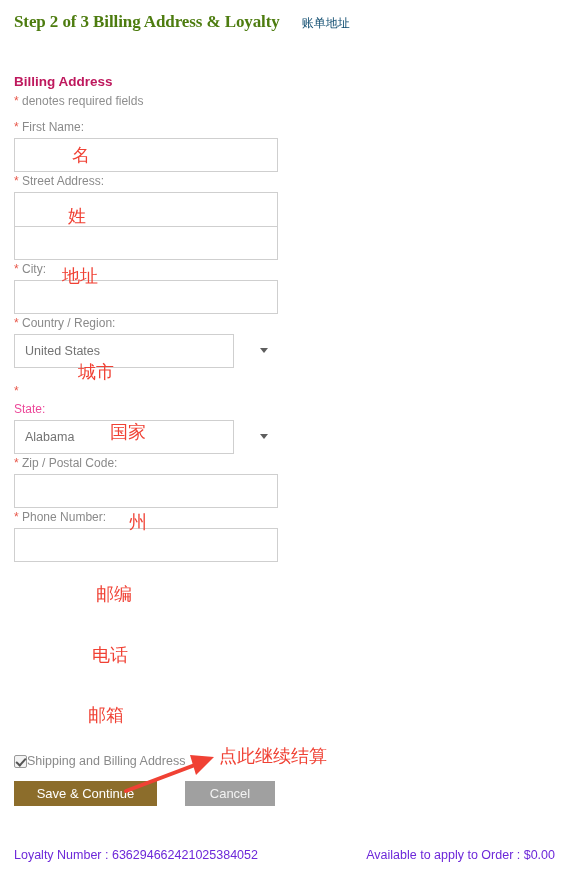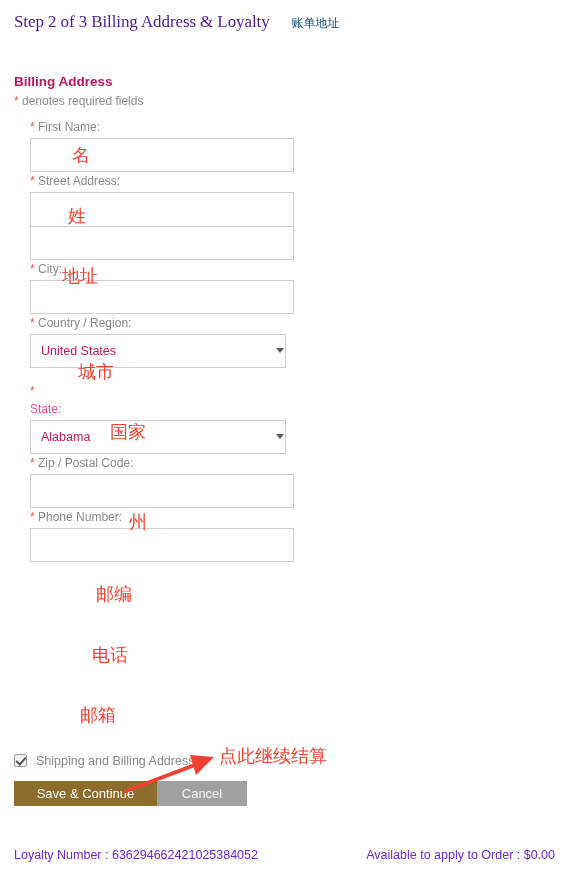--- a/index.html
+++ b/index.html
@@ -28,22 +28,22 @@
     left: 14px;
     top: 12px;
     display: flex;
     align-items: baseline;
     gap: 22px;
     white-space: nowrap;
   }
   .step-title {
     font-family: "Liberation Serif", serif;
     font-size: 17px;
-    font-weight: normal;
-    color: #4c1d95;
+    font-weight: bold;
+    color: #4d7c0f;
     letter-spacing: -0.1px;
   }
   .anno-title {
     font-size: 12px;
     color: #0c4a6e;
     font-family: "DejaVu Sans", sans-serif;
     text-align: right;
   }
 
   
@@ -64,21 +64,21 @@
   }
   .required-note .star { color: #e8574a; }
 
   
   .form {
     position: absolute;
     left: 14px;
     top: 118px;
     width: 264px;
   }
-  .field { margin: 0 0 0 16px; }
+  .field { margin: 0 0 0 0; }
 
   .flabel {
     font-size: 12px;
     color: #8a8a8a;
     line-height: 15px;
     padding: 2px 0 3px 0;
     display: block;
   }
   .flabel .star { color: #e8574a; }
   .star-only {
@@ -113,26 +113,26 @@
   .tbox.stacked-top { border-bottom: 0; }
 
   .selwrap {
     position: relative;
     width: 264px;
     height: 34px;
   }
   .selbox {
     box-sizing: border-box;
     display: block;
-    width: 256px;
+    width: 220px;
     height: 34px;
     border: 1px solid #cfcfcf;
     background: #ffffff;
     font-size: 12.5px;
-    color: #be185d;
+    color: #737373;
     padding: 0 24px 0 10px;
     line-height: 32px;
     white-space: nowrap;
     overflow: hidden;
   }
   .caret {
     position: absolute;
     right: 10px;
     top: 14px;
     width: 0; height: 0;
@@ -142,22 +142,21 @@
     pointer-events: none;
   }
   .gap-md { height: 14px; }
 
   
   .checkrow {
     position: absolute;
     left: 14px;
     top: 754px;
     display: flex;
-    align-items: flex-start;
-    gap: 9px;
+    align-items: flex-end;
   }
   .cbox {
     width: 13px; height: 13px;
     box-sizing: border-box;
     border: 1px solid #9a9a9a;
     background: #f3f3f3;
     position: relative;
     border-radius: 2px;
   }
   .cbox::after {
@@ -170,21 +169,21 @@
     transform: rotate(42deg);
   }
   .checklabel { font-size: 12.5px; color: #8a8a8a; }
 
   
   .btnrow {
     position: absolute;
     left: 14px;
     top: 781px;
     display: flex;
-    gap: 0;
+    gap: 28px;
   }
   .btn {
     border: 0;
     font-family: "Liberation Sans", sans-serif;
     font-size: 13px;
     color: #ffffff;
     height: 25px;
     line-height: 25px;
     text-align: center;
     cursor: pointer;
@@ -310,21 +309,21 @@
 
   <div class="anno-layer">
     <span class="anno anno-field" style="left:72px; top:143px;">名</span>
     <span class="anno anno-field" style="left:68px; top:204px;">姓</span>
     <span class="anno anno-field" style="left:62px; top:264px;">地址</span>
     <span class="anno anno-field" style="left:78px; top:360px;">城市</span>
     <span class="anno anno-field" style="left:110px; top:420px;">国家</span>
     <span class="anno anno-field" style="left:129px; top:510px;">州</span>
     <span class="anno anno-field" style="left:96px; top:582px;">邮编</span>
     <span class="anno anno-field" style="left:92px; top:643px;">电话</span>
-    <span class="anno anno-field" style="left:80px; top:703px;">邮箱</span>
+    <span class="anno anno-field" style="left:88px; top:703px;">邮箱</span>
     <span class="anno anno-cta" style="left:219px; top:744px;">点此继续结算</span>
 
     <svg class="arrow-svg" width="569" height="875">
       <g>
         <line x1="126" y1="791" x2="203" y2="762" stroke="#f04134" stroke-width="4" stroke-linecap="round"></line>
         <polygon points="214,757 190,755 196,775" fill="#f04134"></polygon>
       </g>
     </svg>
   </div>
 

